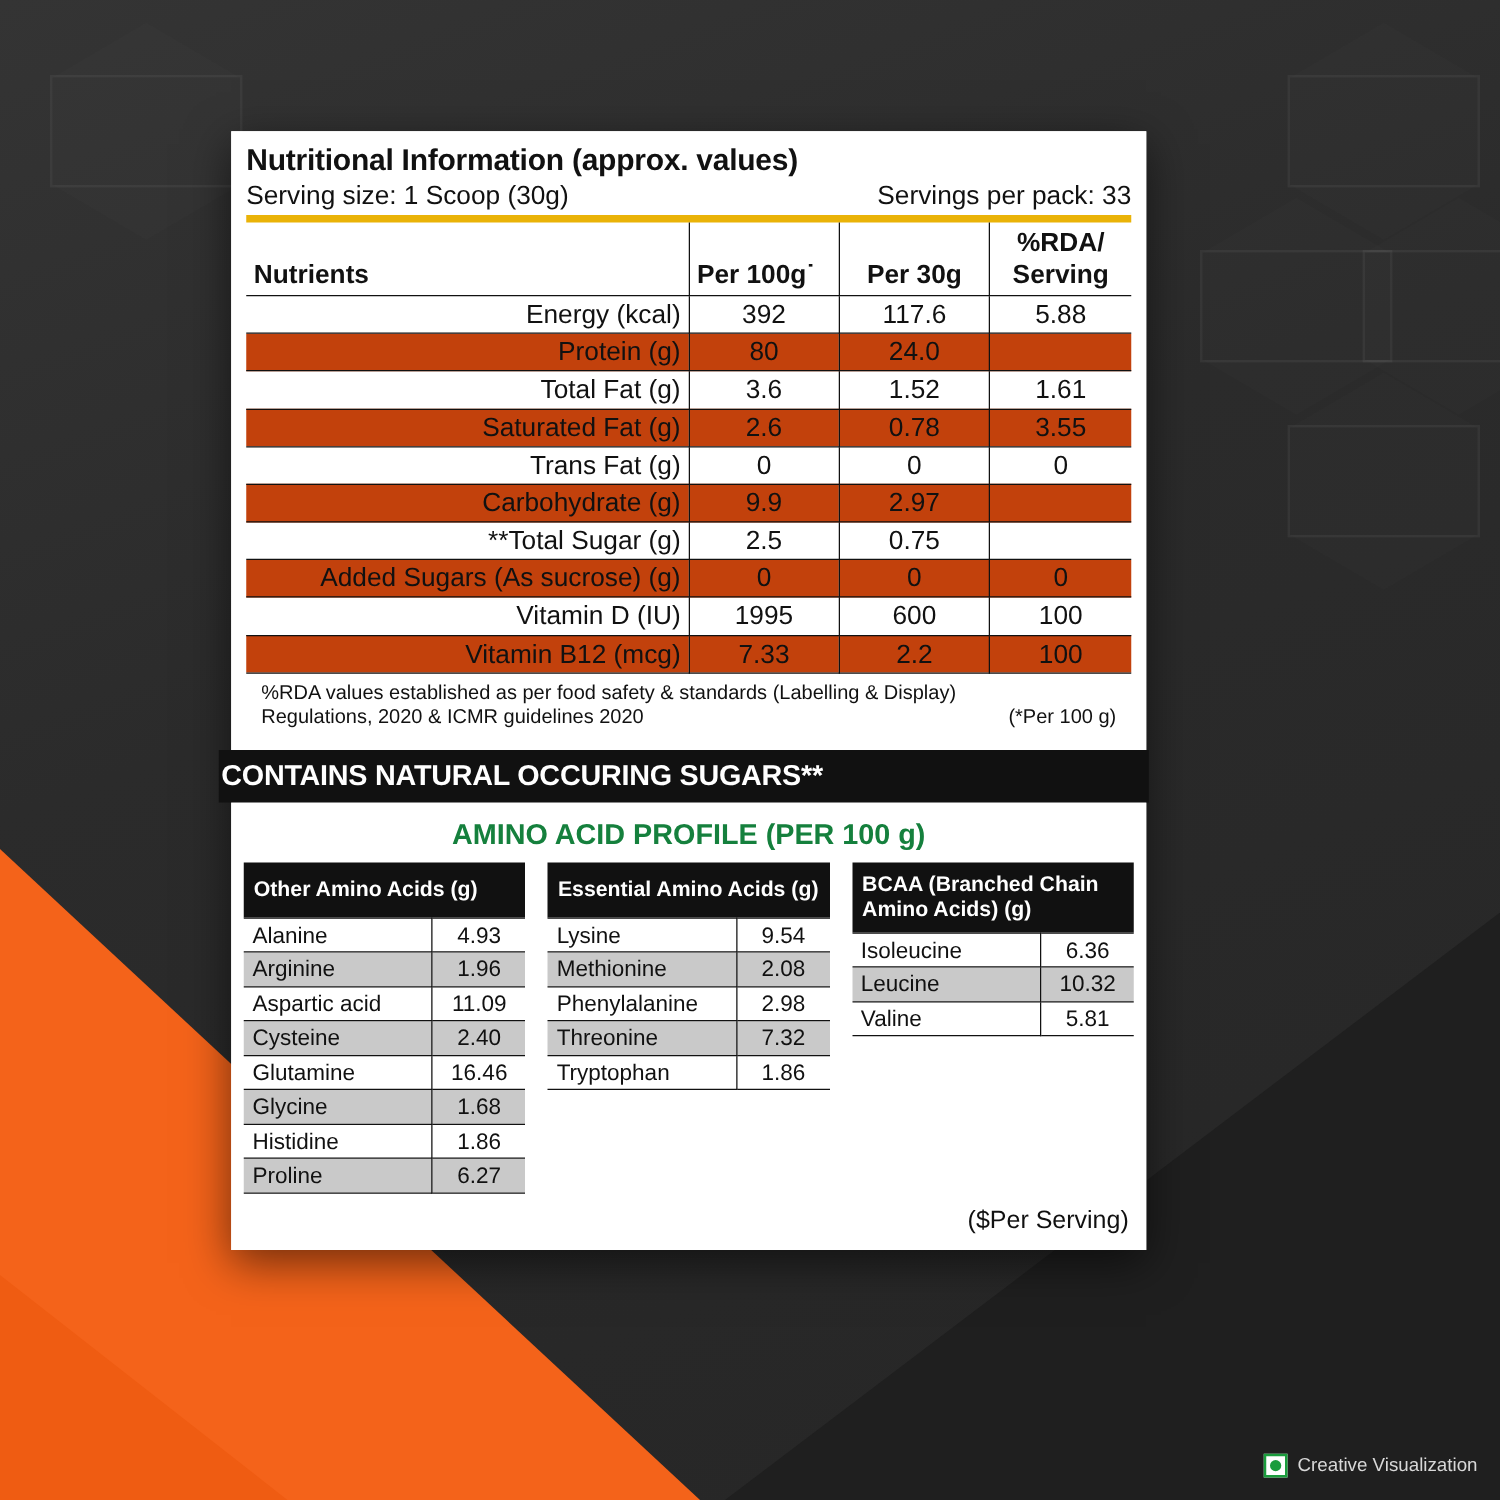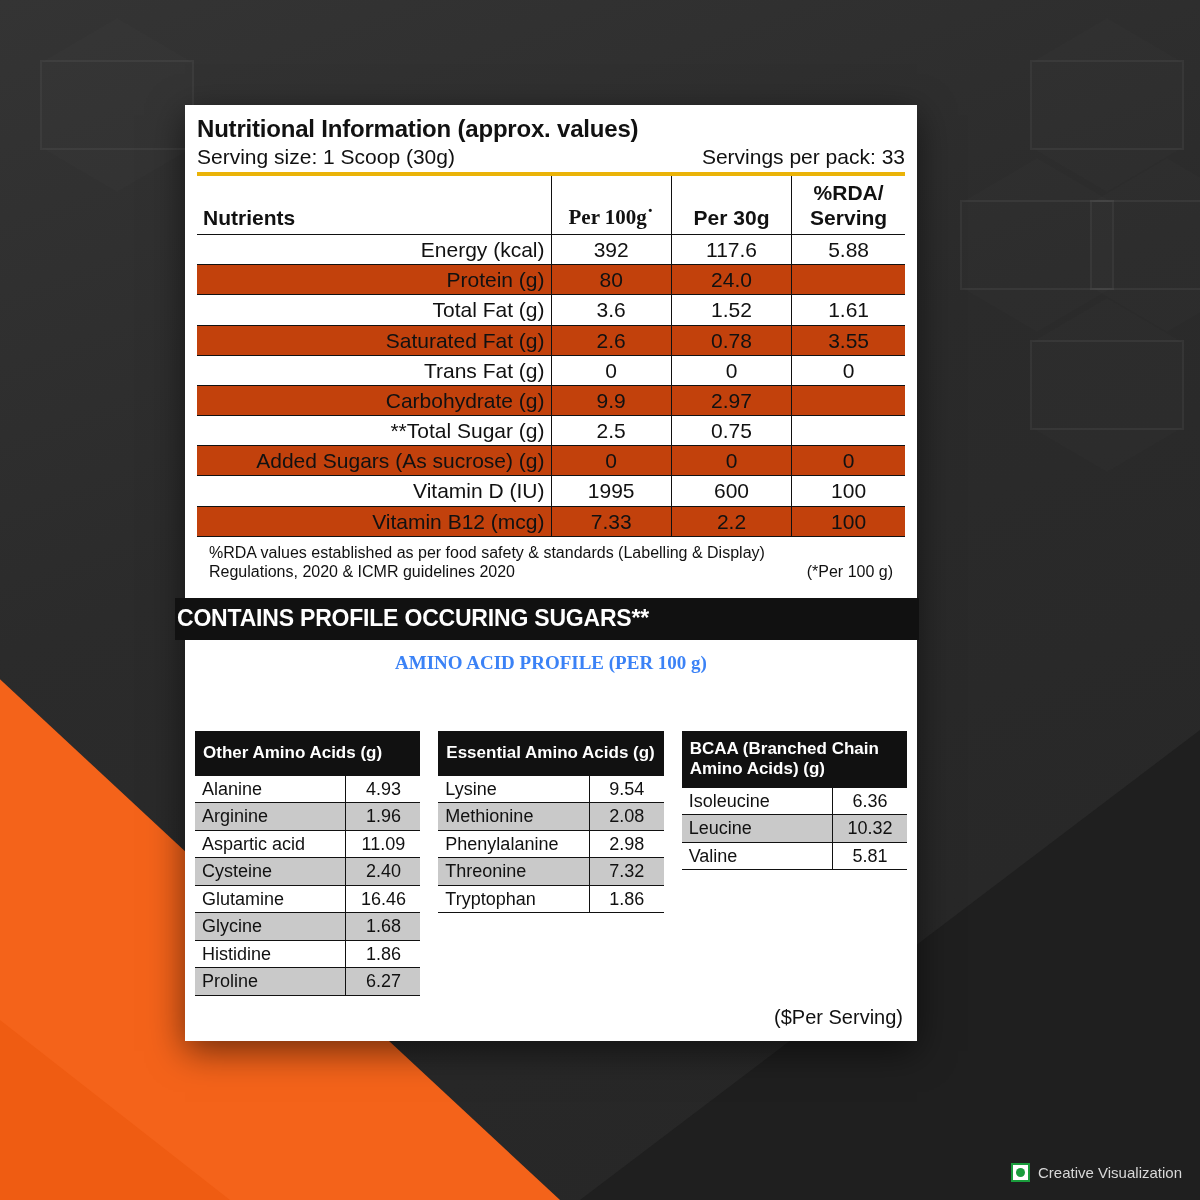--- a/index.html
+++ b/index.html
@@ -91,21 +91,21 @@
     line-height: 1.15;
   }
   .serving-row {
     display: flex;
     justify-content: space-between;
     align-items: baseline;
     font-size: 21px;
     color: #111;
     margin-top: 2px;
     padding-bottom: 3px;
-    border-bottom: 4px solid #eab308;
+    border-bottom: 6px solid #eab308;
   }
 
   table.nutri {
     border-collapse: collapse;
     width: 100%;
     font-size: 21px;
     color: #111;
     margin-top: 0;
   }
   table.nutri th, table.nutri td {
@@ -115,21 +115,21 @@
     margin-top: 11px;
   }
   table.nutri thead th {
     border-top: none;
     font-weight: bold;
     vertical-align: bottom;
     padding-bottom: 4px;
     padding-top: 4px;
   }
   thead th.c-nutrients { text-align: left; width: 50%; border-left: none; }
-  thead th.c-100 { text-align: center; width: 17%; font-family: Liberation Serif, serif; }
+  thead th.c-100 { text-align: left; width: 17%; }
   thead th.c-30  { text-align: center; width: 17%; }
   thead th.c-rda { text-align: center; width: 16%; border-right: none; }
 
   table.nutri tbody td.name { text-align: right; border-left: none; }
   table.nutri tbody td.val  { text-align: center; }
   table.nutri tbody td.rda  { text-align: center; border-right: none; }
   tr.shaded td { background: #c2410c; }
 
   .foot-note {
     display: flex;
@@ -155,31 +155,29 @@
     width: calc(100% + 10px);
     padding-left: 2px;
   }
 
   .amino-wrap {
     background: #fff;
     padding: 8px 10px 10px 10px;
   }
   .amino-title {
     text-align: center;
-    font-size: 19px;
+    font-size: 23px;
     font-weight: bold;
-    color: #3b82f6;
+    color: #15803d;
     padding: 4px 0 9px 0;
-    font-family: Liberation Serif, serif;
   }
   .amino-cols {
     display: flex;
     gap: 18px;
     align-items: flex-start;
-    margin-top: 48px;
   }
   .amino-col { width: 33%; }
   .amino-col .hdr {
     background: #111;
     color: #fff;
     font-size: 17px;
     font-weight: bold;
     padding: 8px 8px;
     line-height: 1.18;
     min-height: 44px;
@@ -333,21 +331,21 @@
           </tr>
         </tbody>
     </table>
 
     <div class="foot-note">
       <div class="left">%RDA values established as per food safety &amp; standards (Labelling &amp; Display) Regulations, 2020 &amp; ICMR guidelines 2020</div>
       <div class="right">(*Per 100 g)</div>
     </div>
   </div>
 
-  <div class="sugar-banner">CONTAINS PROFILE OCCURING SUGARS**</div>
+  <div class="sugar-banner">CONTAINS NATURAL OCCURING SUGARS**</div>
 
   <div class="amino-wrap">
     <div class="amino-title">AMINO ACID PROFILE (PER 100 g)</div>
     <div class="amino-cols" id="amino-cols">
         <div class="amino-col">
           <div class="hdr">Other Amino Acids (g)</div>
           <table class="amino">
             <tbody>
               <tr>
                 <td class="aname">Alanine</td>

